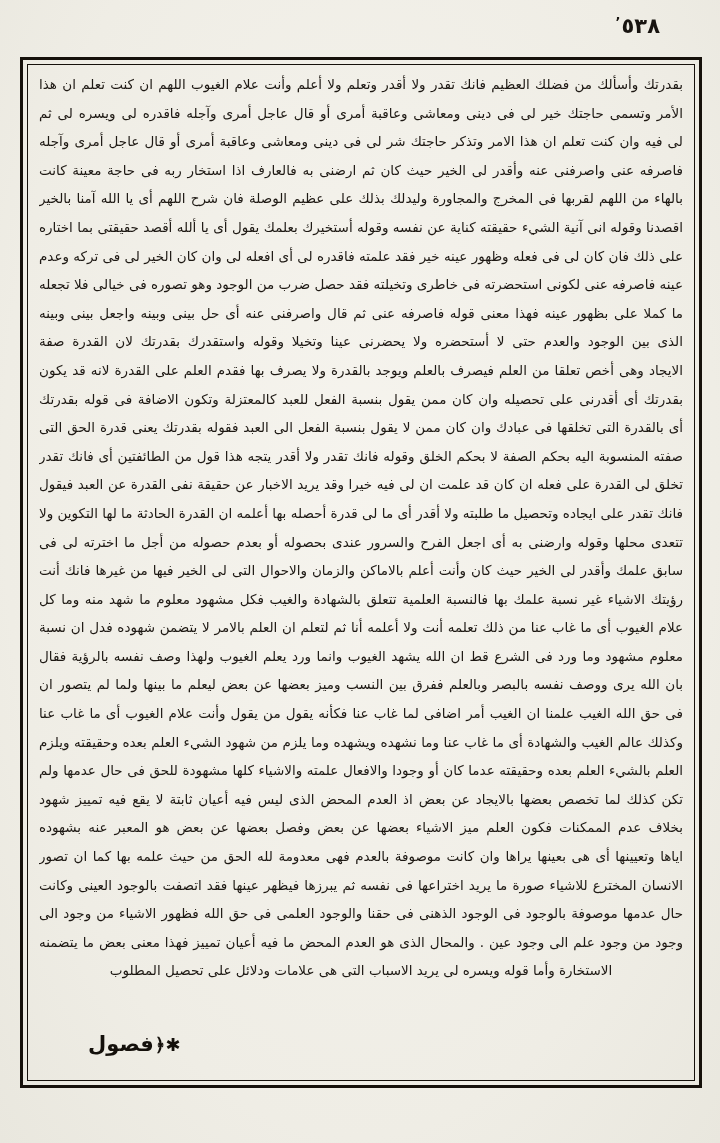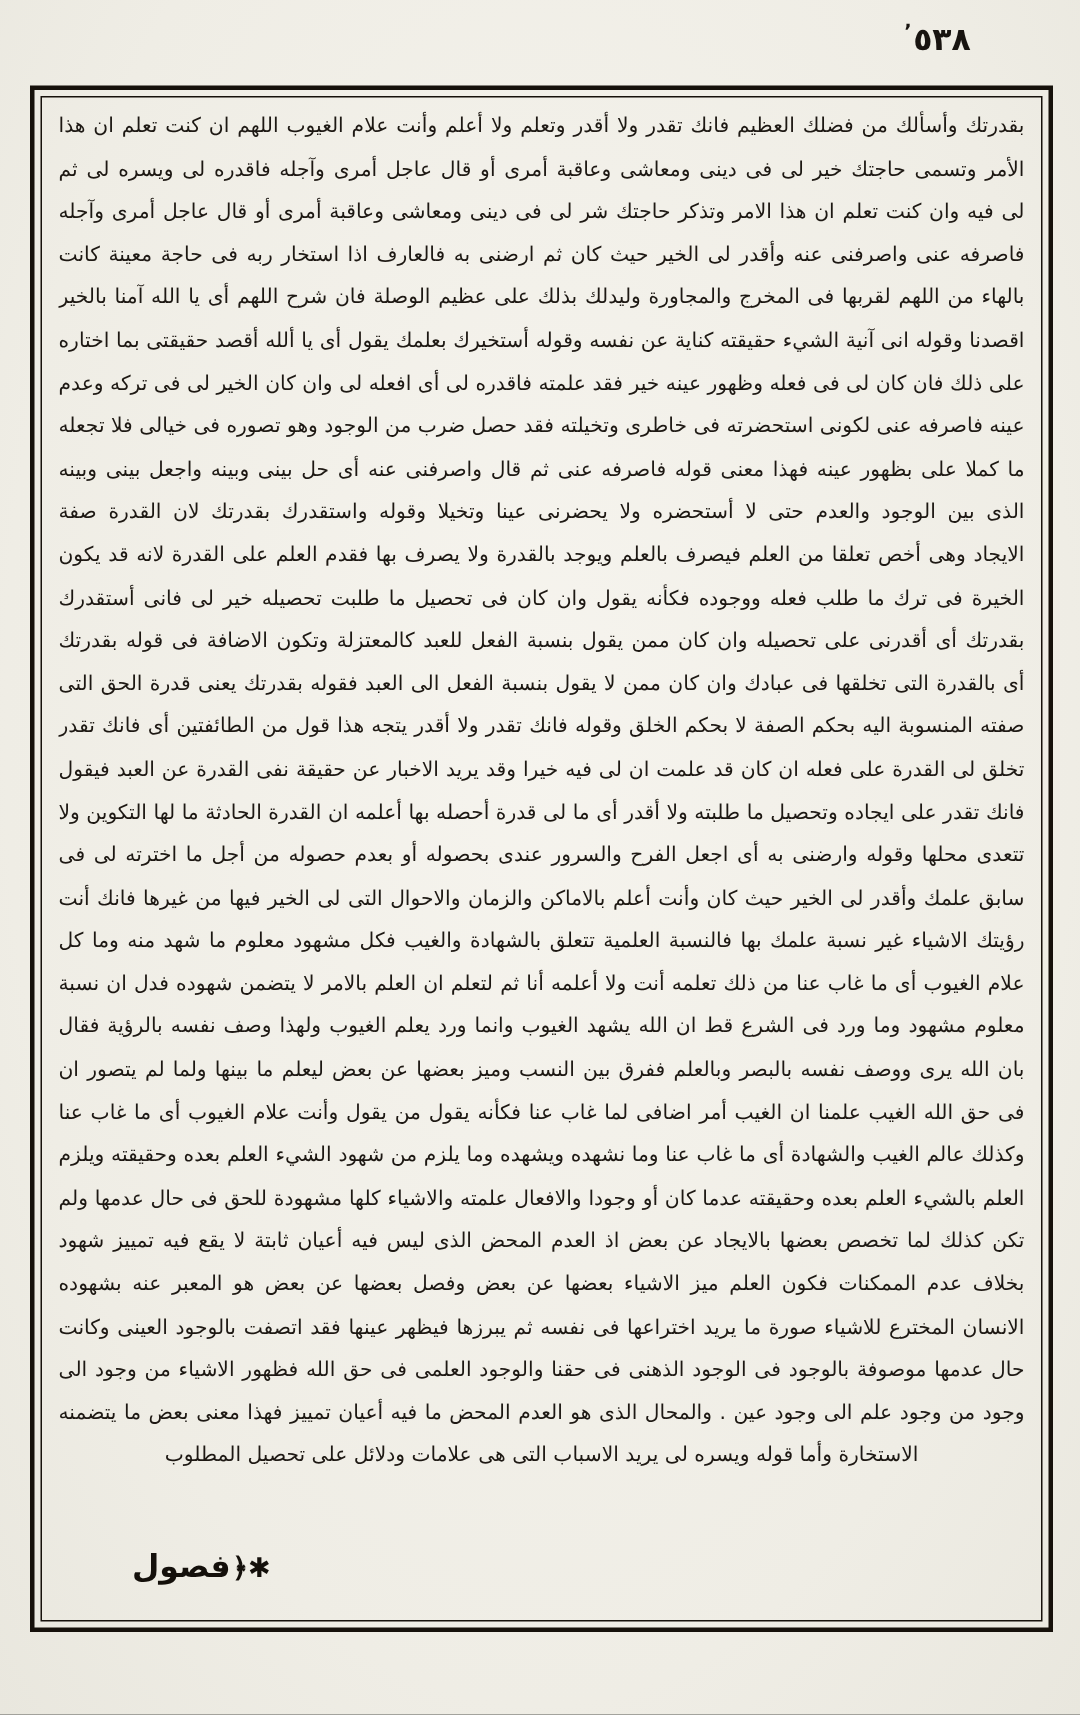--- a/index.html
+++ b/index.html
@@ -15,21 +15,21 @@
     background: radial-gradient(ellipse at 50% 42%, #f6f4ee 0%, #efede5 70%, #e9e7de 100%);
     overflow: hidden;
     font-family: "DejaVu Sans", sans-serif;
     color: #1c1712;
   }
   .page-number-row {
     position: absolute;
     top: 14px;
     left: 590px;
     width: 70px;
-    text-align: center;
+    text-align: right;
     font-size: 21px;
     font-weight: bold;
     letter-spacing: 1px;
     direction: ltr;
     color: #181410;
   }
   .page-number-mark {
     font-size: 13px;
     vertical-align: top;
     margin-right: 1px;
@@ -107,37 +107,37 @@
           <div class="line" dir="rtl">الأمر وتسمى حاجتك خير لى فى دينى ومعاشى وعاقبة أمرى أو قال عاجل أمرى وآجله فاقدره لى ويسره لى ثم بارك</div>
           <div class="line" dir="rtl">لى فيه وان كنت تعلم ان هذا الامر وتذكر حاجتك شر لى فى دينى ومعاشى وعاقبة أمرى أو قال عاجل أمرى وآجله</div>
           <div class="line" dir="rtl">فاصرفه عنى واصرفنى عنه وأقدر لى الخير حيث كان ثم ارضنى به فالعارف اذا استخار ربه فى حاجة معينة كانت</div>
           <div class="line" dir="rtl">بالهاء من اللهم لقربها فى المخرج والمجاورة وليدلك بذلك على عظيم الوصلة فان شرح اللهم أى يا الله آمنا بالخير أى</div>
           <div class="line" dir="rtl">اقصدنا وقوله انى آنية الشيء حقيقته كناية عن نفسه وقوله أستخيرك بعلمك يقول أى يا ألله أقصد حقيقتى بما اختاره</div>
           <div class="line" dir="rtl">على ذلك فان كان لى فى فعله وظهور عينه خير فقد علمته فاقدره لى أى افعله لى وان كان الخير لى فى تركه وعدم ظهور</div>
           <div class="line" dir="rtl">عينه فاصرفه عنى لكونى استحضرته فى خاطرى وتخيلته فقد حصل ضرب من الوجود وهو تصوره فى خيالى فلا تجعله</div>
           <div class="line" dir="rtl">ما كملا على بظهور عينه فهذا معنى قوله فاصرفه عنى ثم قال واصرفنى عنه أى حل بينى وبينه واجعل بينى وبينه الحجاب</div>
           <div class="line" dir="rtl">الذى بين الوجود والعدم حتى لا أستحضره ولا يحضرنى عينا وتخيلا وقوله واستقدرك بقدرتك لان القدرة صفة</div>
           <div class="line" dir="rtl">الايجاد وهى أخص تعلقا من العلم فيصرف بالعلم ويوجد بالقدرة ولا يصرف بها فقدم العلم على القدرة لانه قد يكون له</div>
-          <div class="line" dir="rtl">الخيرة فى ترك ما طلب فعله ووجوده فكأنه يقول وان كان فى تحصيل ما طلبت تحصيله خير لى فانى أستقدرك</div>
           <div class="line" dir="rtl">بقدرتك أى أقدرنى على تحصيله وان كان ممن يقول بنسبة الفعل للعبد كالمعتزلة وتكون الاضافة فى قوله بقدرتك</div>
           <div class="line" dir="rtl">أى بالقدرة التى تخلقها فى عبادك وان كان ممن لا يقول بنسبة الفعل الى العبد فقوله بقدرتك يعنى قدرة الحق التى هى</div>
           <div class="line" dir="rtl">صفته المنسوبة اليه بحكم الصفة لا بحكم الخلق وقوله فانك تقدر ولا أقدر يتجه هذا قول من الطائفتين أى فانك تقدر أن</div>
           <div class="line" dir="rtl">تخلق لى القدرة على فعله ان كان قد علمت ان لى فيه خيرا وقد يريد الاخبار عن حقيقة نفى القدرة عن العبد فيقول</div>
           <div class="line" dir="rtl">فانك تقدر على ايجاده وتحصيل ما طلبته ولا أقدر أى ما لى قدرة أحصله بها أعلمه ان القدرة الحادثة ما لها التكوين ولا</div>
           <div class="line" dir="rtl">تتعدى محلها وقوله وارضنى به أى اجعل الفرح والسرور عندى بحصوله أو بعدم حصوله من أجل ما اخترته لى فى</div>
           <div class="line" dir="rtl">سابق علمك وأقدر لى الخير حيث كان وأنت أعلم بالاماكن والزمان والاحوال التى لى الخير فيها من غيرها فانك أنت</div>
           <div class="line" dir="rtl">رؤيتك الاشياء غير نسبة علمك بها فالنسبة العلمية تتعلق بالشهادة والغيب فكل مشهود معلوم ما شهد منه وما كل</div>
           <div class="line" dir="rtl">علام الغيوب أى ما غاب عنا من ذلك تعلمه أنت ولا أعلمه أنا ثم لتعلم ان العلم بالامر لا يتضمن شهوده فدل ان نسبة</div>
           <div class="line" dir="rtl">معلوم مشهود وما ورد فى الشرع قط ان الله يشهد الغيوب وانما ورد يعلم الغيوب ولهذا وصف نفسه بالرؤية فقال ألم يعلم</div>
           <div class="line" dir="rtl">بان الله يرى ووصف نفسه بالبصر وبالعلم ففرق بين النسب وميز بعضها عن بعض ليعلم ما بينها ولما لم يتصور ان يكون</div>
           <div class="line" dir="rtl">فى حق الله الغيب علمنا ان الغيب أمر اضافى لما غاب عنا فكأنه يقول من يقول وأنت علام الغيوب أى ما غاب عنا</div>
           <div class="line" dir="rtl">وكذلك عالم الغيب والشهادة أى ما غاب عنا وما نشهده ويشهده وما يلزم من شهود الشيء العلم بعده وحقيقته ويلزم من</div>
           <div class="line" dir="rtl">العلم بالشيء العلم بعده وحقيقته عدما كان أو وجودا والافعال علمته والاشياء كلها مشهودة للحق فى حال عدمها ولم</div>
           <div class="line" dir="rtl">تكن كذلك لما تخصص بعضها بالايجاد عن بعض اذ العدم المحض الذى ليس فيه أعيان ثابتة لا يقع فيه تمييز شهود</div>
           <div class="line" dir="rtl">بخلاف عدم الممكنات فكون العلم ميز الاشياء بعضها عن بعض وفصل بعضها عن بعض هو المعبر عنه بشهوده</div>
+          <div class="line" dir="rtl">اياها وتعيينها أى هى بعينها يراها وان كانت موصوفة بالعدم فهى معدومة لله الحق من حيث علمه بها كما ان تصور</div>
           <div class="line" dir="rtl">الانسان المخترع للاشياء صورة ما يريد اختراعها فى نفسه ثم يبرزها فيظهر عينها فقد اتصفت بالوجود العينى وكانت فى</div>
           <div class="line" dir="rtl">حال عدمها موصوفة بالوجود فى الوجود الذهنى فى حقنا والوجود العلمى فى حق الله فظهور الاشياء من وجود الى</div>
           <div class="line" dir="rtl">وجود من وجود علم الى وجود عين . والمحال الذى هو العدم المحض ما فيه أعيان تمييز فهذا معنى بعض ما يتضمنه دعاء</div>
           <div class="line" dir="rtl">الاستخارة وأما قوله ويسره لى يريد الاسباب التى هى علامات ودلائل على تحصيل المطلوب</div>
         </div>
     </div>
   </div>
 
   <div class="catchword-row">
     <span class="catchword-ornament">✱﴿</span><span>فصول</span>

